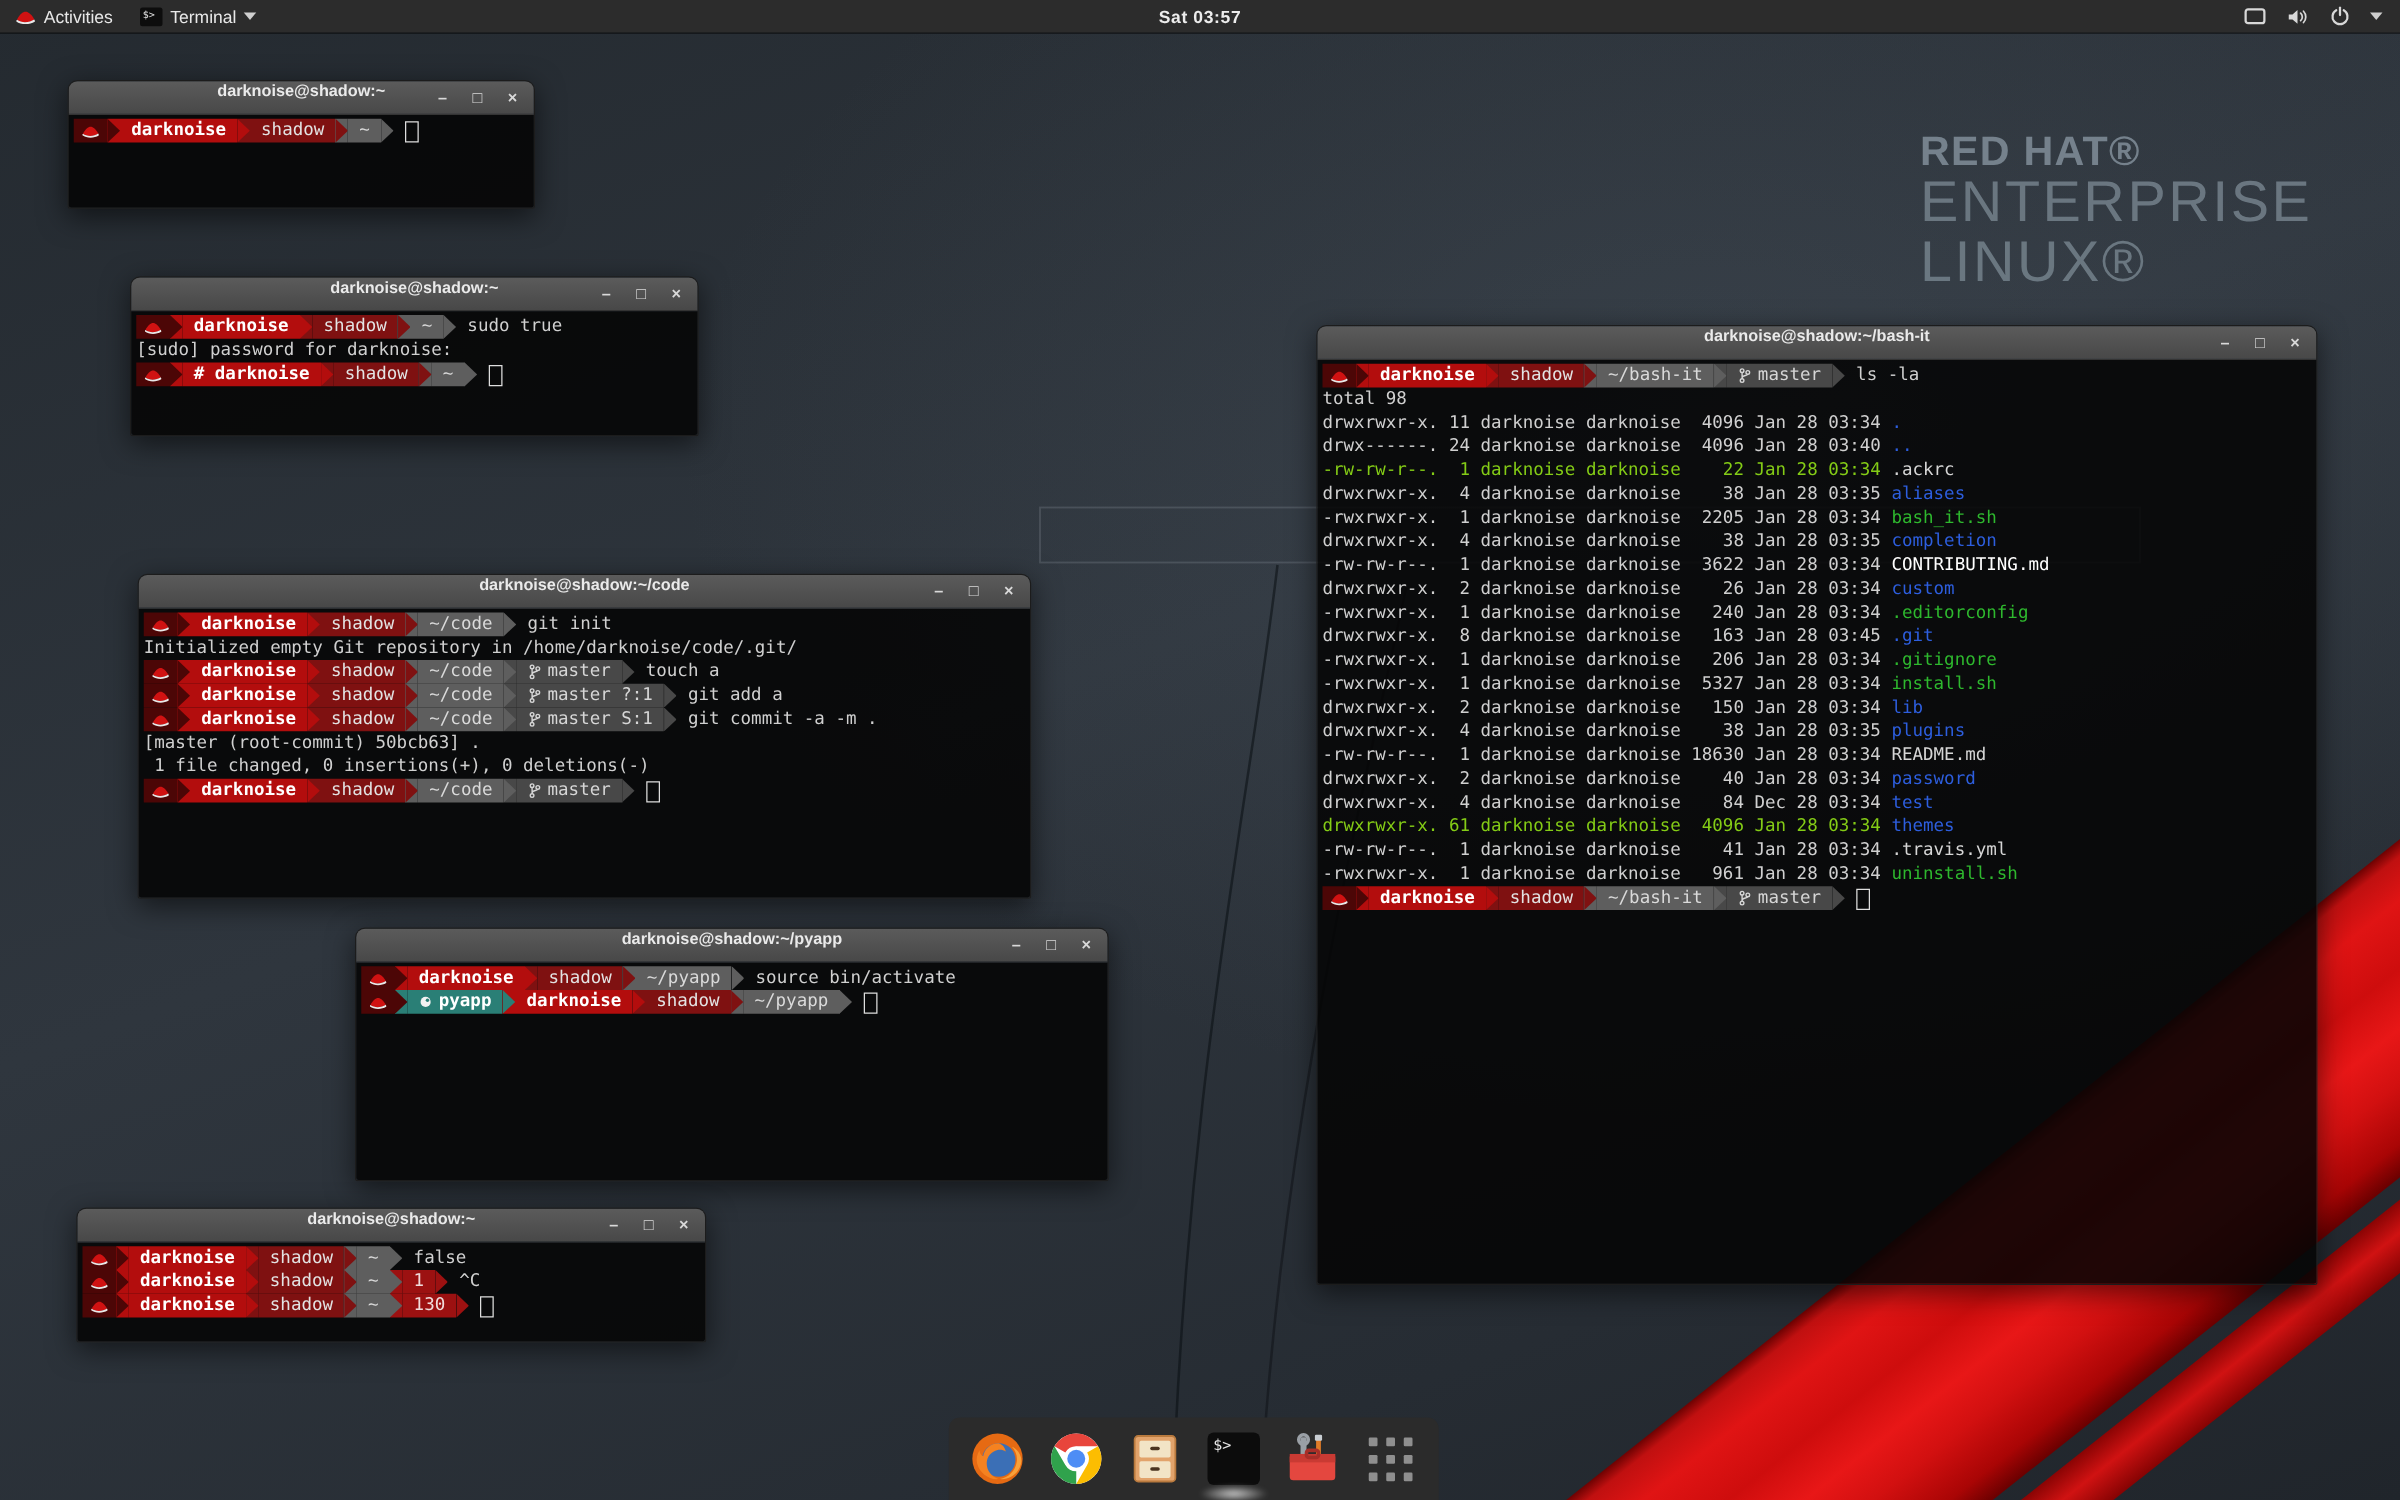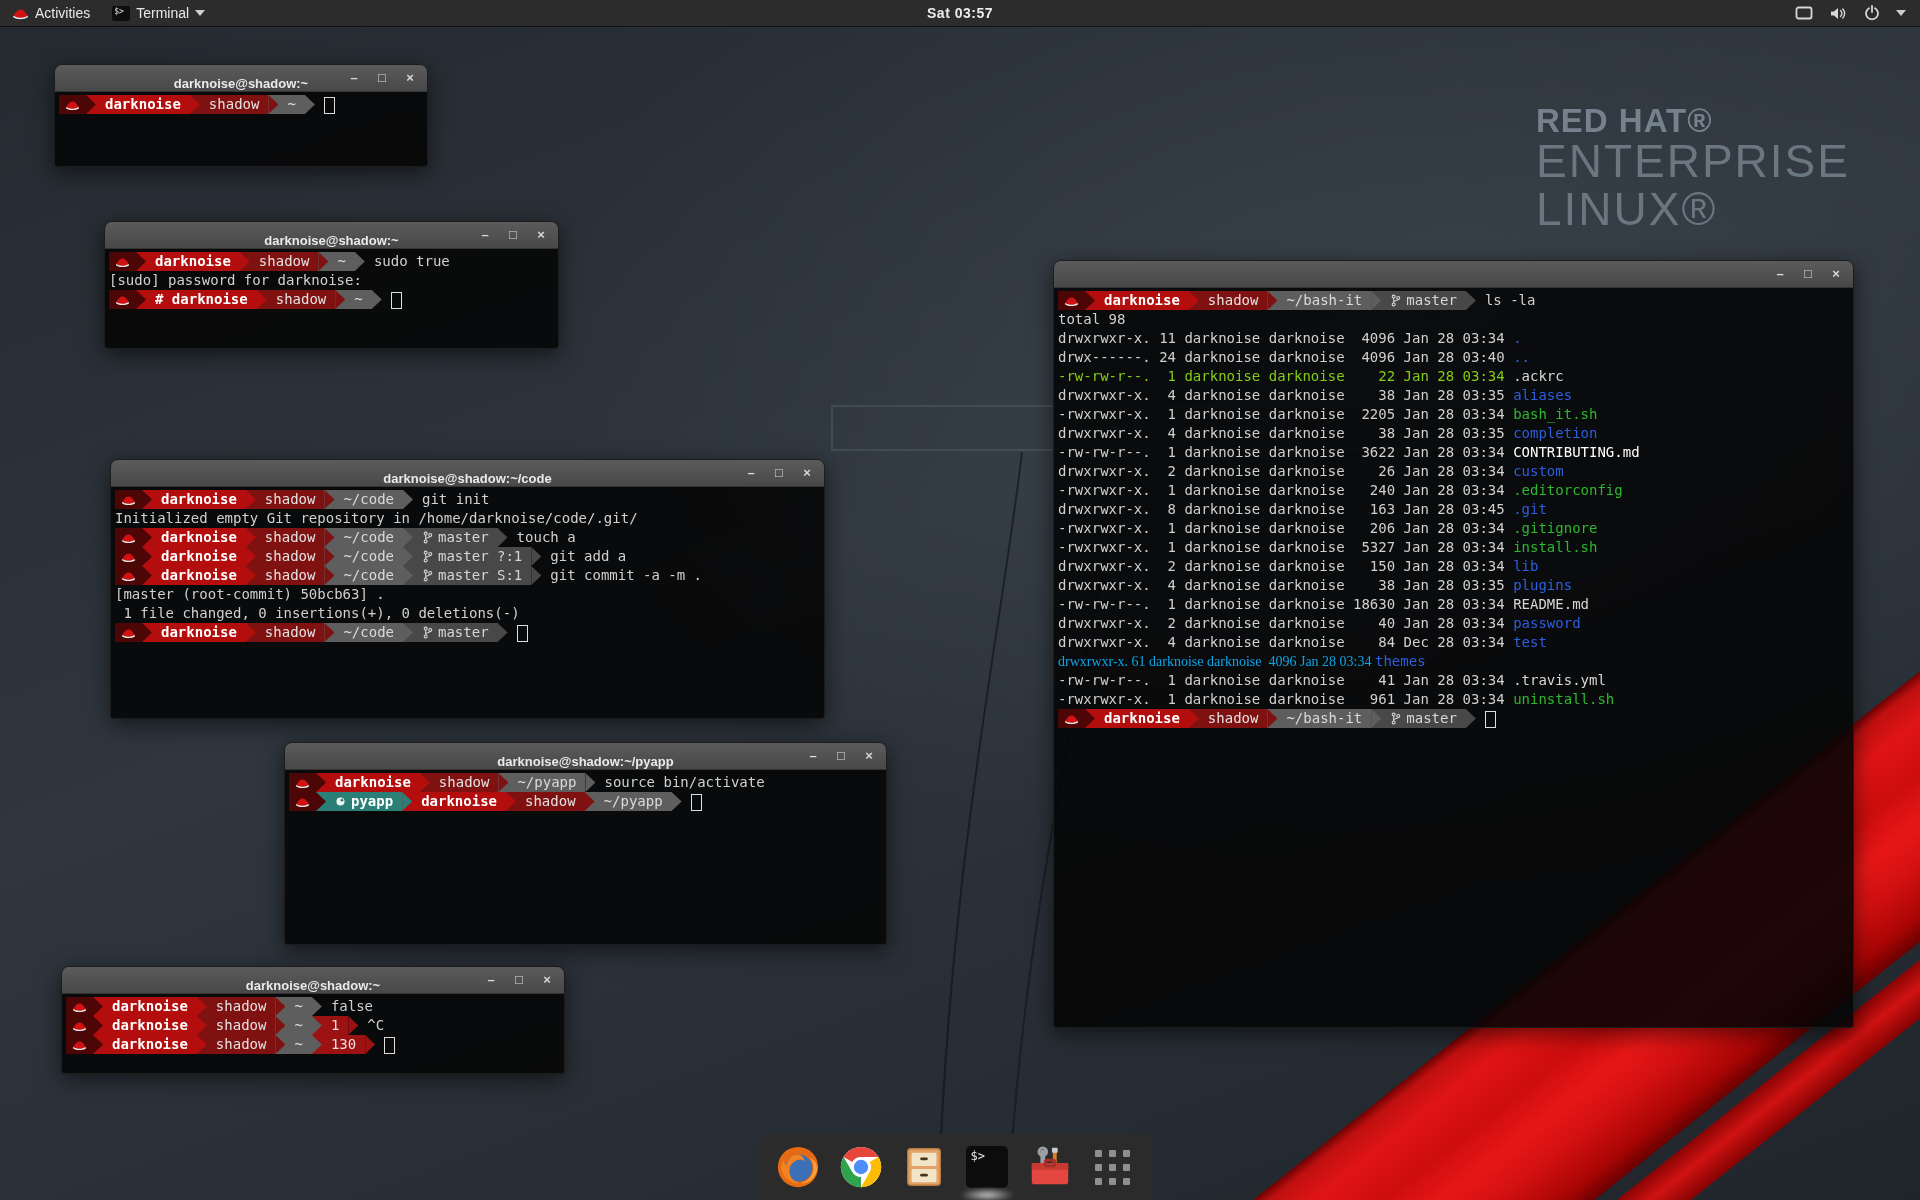--- a/index.html
+++ b/index.html
@@ -33,21 +33,21 @@
   .tb-activities{display:flex;align-items:center;gap:6px;padding:0 12px;height:100%;cursor:pointer;}
   .tb-appmenu{display:flex;align-items:center;gap:6px;padding:0 10px;height:100%;cursor:pointer;}
   .tb-clock{position:absolute;left:50%;transform:translateX(-50%);font-weight:700;color:#ececec;letter-spacing:.5px;}
   .tb-right{margin-left:auto;display:flex;align-items:center;gap:16px;padding-right:14px;height:100%;}
   .caret{width:0;height:0;border-left:5px solid transparent;border-right:5px solid transparent;border-top:6px solid #cfcfcf;display:inline-block;}
   .mini-term{width:18px;height:15px;background:#0d0d0d;border-radius:2px;color:#e8e8e8;
     font-family:"DejaVu Sans Mono",monospace;font-size:8px;line-height:9px;padding:1px 0 0 2px;box-sizing:border-box;}
   
   .window{position:absolute;z-index:10;border:1px solid #1c1c1c;border-radius:8px 8px 2px 2px;
     box-shadow:0 6px 22px rgba(0,0,0,.55);}
-  .titlebar{height:26px;border-radius:7px 7px 0 0;display:flex;align-items:flex-end;position:relative;
+  .titlebar{height:26px;border-radius:7px 7px 0 0;display:flex;align-items:flex-start;position:relative;
     background:linear-gradient(#5b5b5b,#484848);border-bottom:1px solid #343434;}
   .titlebar .title{position:absolute;left:0;right:0;text-align:center;font-size:13px;font-weight:700;color:#eaeaea;}
   .controls{margin-left:auto;display:flex;gap:14px;padding-right:10px;z-index:1;}
   .wbtn{color:#d9d9d9;font-size:13px;line-height:26px;width:14px;text-align:center;cursor:pointer;font-weight:700;}
   .tbody{background:rgba(5,5,5,0.88);height:calc(100% - 27px);border-radius:0 0 2px 2px;
     font-family:"DejaVu Sans Mono",monospace;font-size:14px;color:#d4d4d4;
     padding:3px 0 0 4px;box-sizing:border-box;overflow:hidden;}
   .line{height:19px;display:flex;align-items:stretch;white-space:pre;}
   .plain{line-height:19px;}
   .seg{display:flex;align-items:center;padding:0 9px;line-height:19px;}
@@ -265,20 +265,21 @@
           </svg></span><span class="sep" style="background: rgb(179, 13, 13);"><i style="background: rgb(76, 6, 6);"></i></span><span class="seg" style="background: rgb(179, 13, 13); color: rgb(255, 255, 255); font-weight: 700;">darknoise</span><span class="sep" style="background: rgb(127, 17, 17);"><i style="background: rgb(179, 13, 13);"></i></span><span class="seg" style="background: rgb(127, 17, 17); color: rgb(227, 227, 227);">shadow</span><span class="sep" style="background: rgb(94, 94, 94);"><i style="background: rgb(127, 17, 17);"></i></span><span class="seg" style="background: rgb(94, 94, 94); color: rgb(218, 218, 218);">~</span><span class="sep" style="background: rgb(156, 17, 17);"><i style="background: rgb(94, 94, 94);"></i></span><span class="seg" style="background: rgb(156, 17, 17); color: rgb(240, 220, 220);">1</span><span class="sep" style="background: transparent;"><i style="background: rgb(156, 17, 17);"></i></span><span class="cmd">^C</span></div>
       <div class="line"><span class="seg hat" style="background: rgb(76, 6, 6); color: rgb(255, 255, 255);"><svg viewBox="0 0 16 12" width="15" height="12">
             <path d="M1.5 8.2 C4 3.0 7 1.4 9.6 2.5 c2 .9 3.6 2.9 4.9 5.5 -2.5 2.2 -9 3.4 -13 .2z" fill="#d01212"></path>
             <path d="M1.5 8.2 c3.6 2.7 9.6 2.1 13 -.2 .5 .8 .6 1.3 .4 1.6 -3.8 2.5 -10.5 2.5 -13.9 -.2 -.1 -.5 .1 -1 .5 -1.2z" fill="#e9e9e9"></path>
           </svg></span><span class="sep" style="background: rgb(179, 13, 13);"><i style="background: rgb(76, 6, 6);"></i></span><span class="seg" style="background: rgb(179, 13, 13); color: rgb(255, 255, 255); font-weight: 700;">darknoise</span><span class="sep" style="background: rgb(127, 17, 17);"><i style="background: rgb(179, 13, 13);"></i></span><span class="seg" style="background: rgb(127, 17, 17); color: rgb(227, 227, 227);">shadow</span><span class="sep" style="background: rgb(94, 94, 94);"><i style="background: rgb(127, 17, 17);"></i></span><span class="seg" style="background: rgb(94, 94, 94); color: rgb(218, 218, 218);">~</span><span class="sep" style="background: rgb(156, 17, 17);"><i style="background: rgb(94, 94, 94);"></i></span><span class="seg" style="background: rgb(156, 17, 17); color: rgb(240, 220, 220);">130</span><span class="sep" style="background: transparent;"><i style="background: rgb(156, 17, 17);"></i></span><span class="cursor"></span></div>
     </div>
 </div>
 
 <div class="window win5">
   <div class="titlebar">
+    <span class="title">darknoise@shadow:~/bash-it</span>
     <span class="controls">
       <span class="wbtn">–</span>
       <span class="wbtn">□</span>
       <span class="wbtn">×</span>
     </span>
   </div>
   <div class="tbody">
       <div class="line"><span class="seg hat" style="background: rgb(76, 6, 6); color: rgb(255, 255, 255);"><svg viewBox="0 0 16 12" width="15" height="12">
             <path d="M1.5 8.2 C4 3.0 7 1.4 9.6 2.5 c2 .9 3.6 2.9 4.9 5.5 -2.5 2.2 -9 3.4 -13 .2z" fill="#d01212"></path>
             <path d="M1.5 8.2 c3.6 2.7 9.6 2.1 13 -.2 .5 .8 .6 1.3 .4 1.6 -3.8 2.5 -10.5 2.5 -13.9 -.2 -.1 -.5 .1 -1 .5 -1.2z" fill="#e9e9e9"></path>
@@ -299,21 +300,21 @@
       <div class="line"><span class="plain" style="color: rgb(208, 208, 208);">drwxrwxr-x.  2 darknoise darknoise    26 Jan 28 03:34 </span><span class="plain" style="color: rgb(45, 94, 222);">custom</span></div>
       <div class="line"><span class="plain" style="color: rgb(208, 208, 208);">-rwxrwxr-x.  1 darknoise darknoise   240 Jan 28 03:34 </span><span class="plain" style="color: rgb(46, 184, 46);">.editorconfig</span></div>
       <div class="line"><span class="plain" style="color: rgb(208, 208, 208);">drwxrwxr-x.  8 darknoise darknoise   163 Jan 28 03:45 </span><span class="plain" style="color: rgb(45, 94, 222);">.git</span></div>
       <div class="line"><span class="plain" style="color: rgb(208, 208, 208);">-rwxrwxr-x.  1 darknoise darknoise   206 Jan 28 03:34 </span><span class="plain" style="color: rgb(46, 184, 46);">.gitignore</span></div>
       <div class="line"><span class="plain" style="color: rgb(208, 208, 208);">-rwxrwxr-x.  1 darknoise darknoise  5327 Jan 28 03:34 </span><span class="plain" style="color: rgb(46, 184, 46);">install.sh</span></div>
       <div class="line"><span class="plain" style="color: rgb(208, 208, 208);">drwxrwxr-x.  2 darknoise darknoise   150 Jan 28 03:34 </span><span class="plain" style="color: rgb(45, 94, 222);">lib</span></div>
       <div class="line"><span class="plain" style="color: rgb(208, 208, 208);">drwxrwxr-x.  4 darknoise darknoise    38 Jan 28 03:35 </span><span class="plain" style="color: rgb(45, 94, 222);">plugins</span></div>
       <div class="line"><span class="plain" style="color: rgb(208, 208, 208);">-rw-rw-r--.  1 darknoise darknoise 18630 Jan 28 03:34 </span><span class="plain" style="color: rgb(214, 214, 214);">README.md</span></div>
       <div class="line"><span class="plain" style="color: rgb(208, 208, 208);">drwxrwxr-x.  2 darknoise darknoise    40 Jan 28 03:34 </span><span class="plain" style="color: rgb(45, 94, 222);">password</span></div>
       <div class="line"><span class="plain" style="color: rgb(208, 208, 208);">drwxrwxr-x.  4 darknoise darknoise    84 Dec 28 03:34 </span><span class="plain" style="color: rgb(45, 94, 222);">test</span></div>
-      <div class="line"><span class="plain" style="color: #0ea5e9; font-family: Liberation Serif, serif;">drwxrwxr-x. 61 darknoise darknoise  4096 Jan 28 03:34 </span><span class="plain" style="color: rgb(45, 94, 222);">themes</span></div>
+      <div class="line"><span class="plain" style="color: #84cc16;">drwxrwxr-x. 61 darknoise darknoise  4096 Jan 28 03:34 </span><span class="plain" style="color: rgb(45, 94, 222);">themes</span></div>
       <div class="line"><span class="plain" style="color: rgb(208, 208, 208);">-rw-rw-r--.  1 darknoise darknoise    41 Jan 28 03:34 </span><span class="plain" style="color: rgb(214, 214, 214);">.travis.yml</span></div>
       <div class="line"><span class="plain" style="color: rgb(208, 208, 208);">-rwxrwxr-x.  1 darknoise darknoise   961 Jan 28 03:34 </span><span class="plain" style="color: rgb(46, 184, 46);">uninstall.sh</span></div>
       <div class="line"><span class="seg hat" style="background: rgb(76, 6, 6); color: rgb(255, 255, 255);"><svg viewBox="0 0 16 12" width="15" height="12">
             <path d="M1.5 8.2 C4 3.0 7 1.4 9.6 2.5 c2 .9 3.6 2.9 4.9 5.5 -2.5 2.2 -9 3.4 -13 .2z" fill="#d01212"></path>
             <path d="M1.5 8.2 c3.6 2.7 9.6 2.1 13 -.2 .5 .8 .6 1.3 .4 1.6 -3.8 2.5 -10.5 2.5 -13.9 -.2 -.1 -.5 .1 -1 .5 -1.2z" fill="#e9e9e9"></path>
           </svg></span><span class="sep" style="background: rgb(179, 13, 13);"><i style="background: rgb(76, 6, 6);"></i></span><span class="seg" style="background: rgb(179, 13, 13); color: rgb(255, 255, 255); font-weight: 700;">darknoise</span><span class="sep" style="background: rgb(127, 17, 17);"><i style="background: rgb(179, 13, 13);"></i></span><span class="seg" style="background: rgb(127, 17, 17); color: rgb(227, 227, 227);">shadow</span><span class="sep" style="background: rgb(94, 94, 94);"><i style="background: rgb(127, 17, 17);"></i></span><span class="seg" style="background: rgb(94, 94, 94); color: rgb(218, 218, 218);">~/bash-it</span><span class="sep" style="background: rgb(72, 72, 72);"><i style="background: rgb(94, 94, 94);"></i></span><span class="seg" style="background: rgb(72, 72, 72); color: rgb(214, 214, 214);"><svg viewBox="0 0 12 14" width="11" height="13" style="margin-right:5px">
             <path d="M4 4.2 v5.6 M4 9 c0 -2.6 5 -1.6 5 -3.4" stroke="#d6d6d6" stroke-width="1.2" fill="none"></path>
             <circle cx="4" cy="2.7" r="1.6" stroke="#d6d6d6" stroke-width="1.2" fill="none"></circle>
             <circle cx="4" cy="11.3" r="1.6" stroke="#d6d6d6" stroke-width="1.2" fill="none"></circle>
             <circle cx="9" cy="4.2" r="1.6" stroke="#d6d6d6" stroke-width="1.2" fill="none"></circle>

